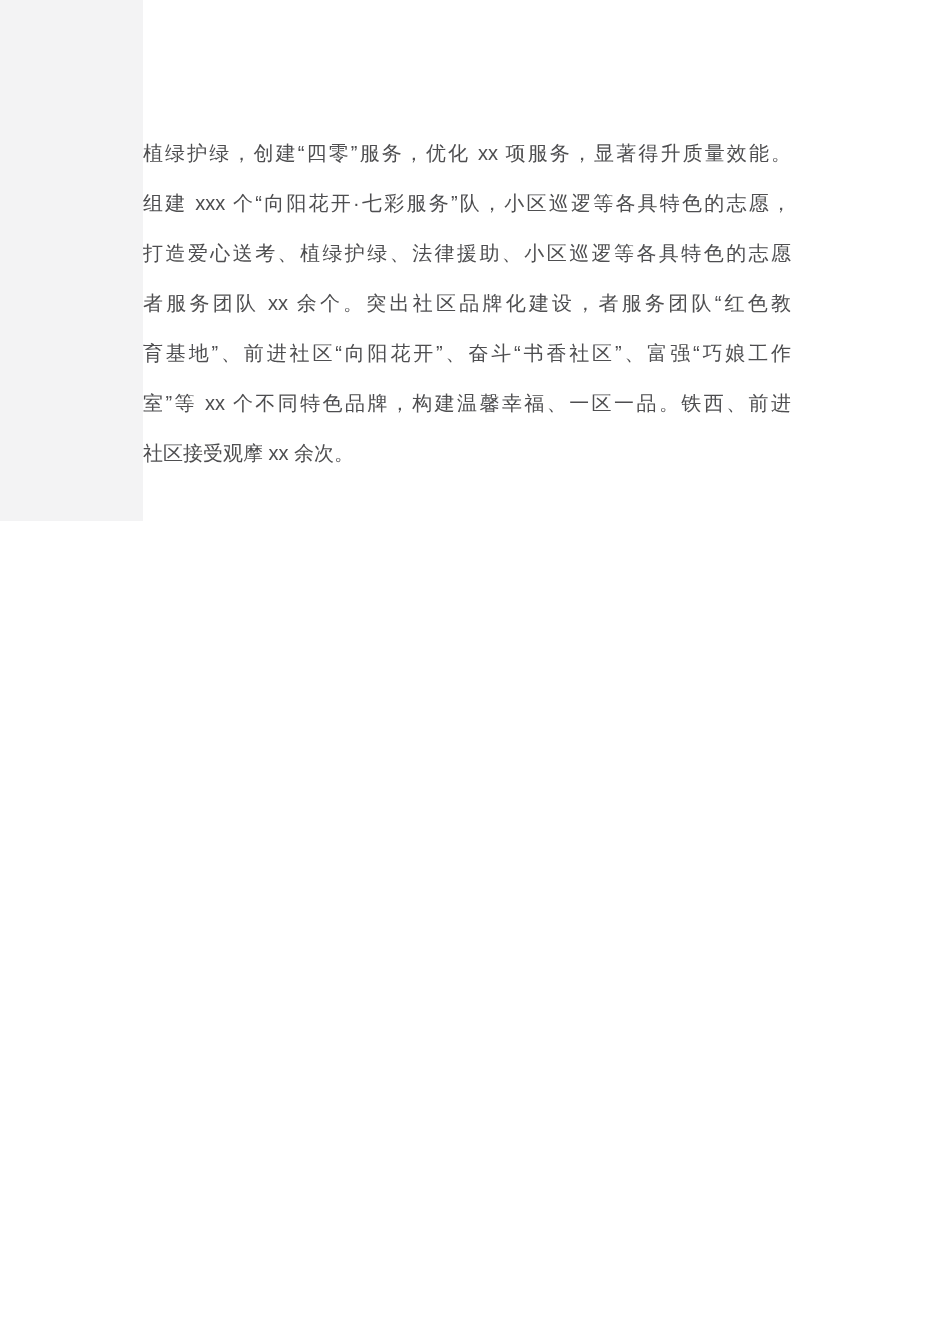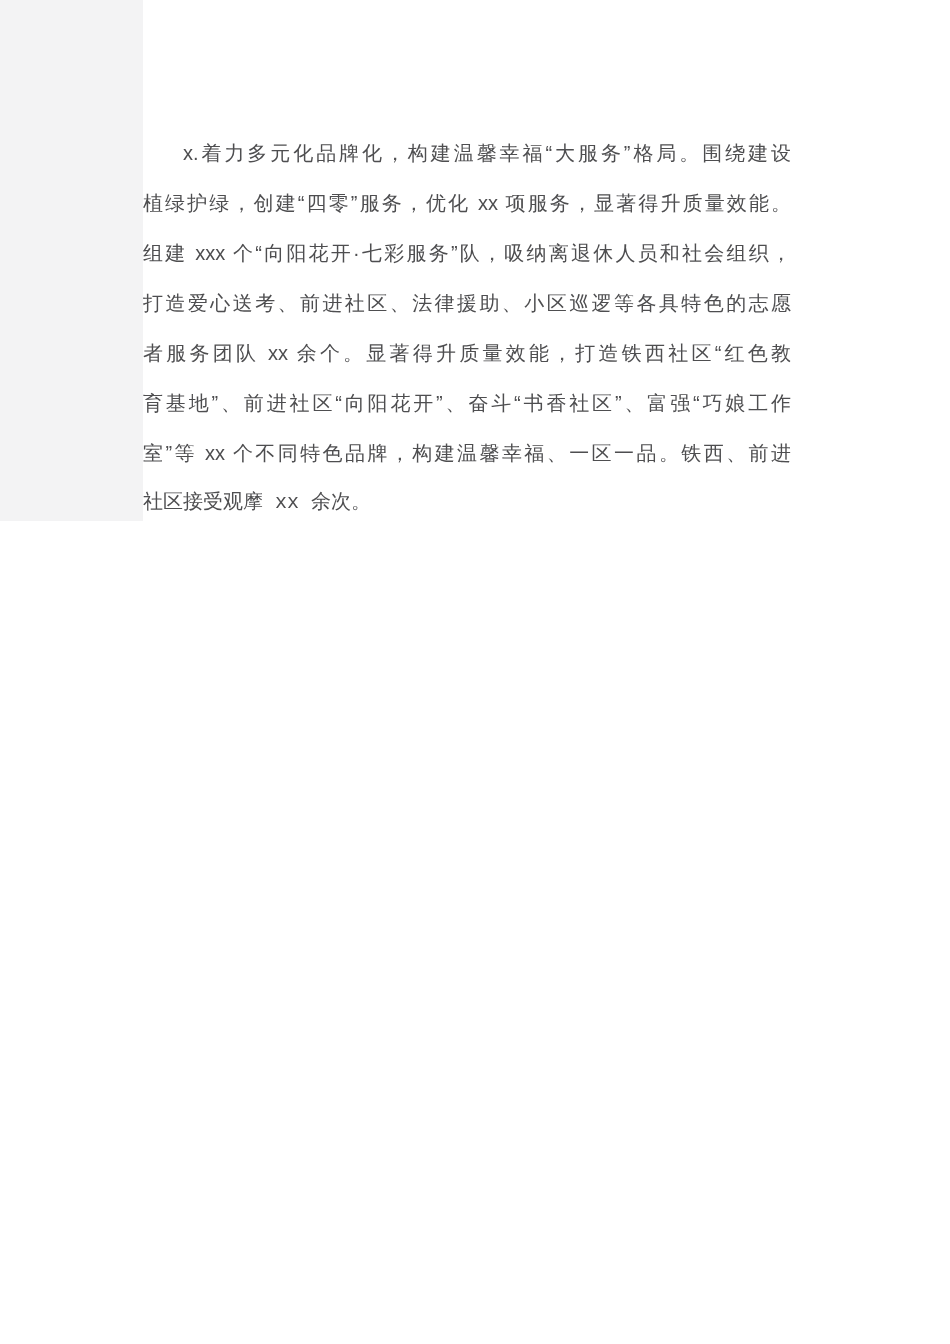--- a/index.html
+++ b/index.html
@@ -39,31 +39,29 @@
     white-space: nowrap;
     text-align: justify;
     text-align-last: justify;
   }
   .line.first {
     text-indent: 2em;
   }
   .line.last {
     text-align: right;
     text-align-last: left;
-    font-family: Liberation Mono, monospace;
   }
 </style>
 </head>
 <body style="background: rgb(255, 255, 255);">
 
 <div class="canvas">
   <div class="gray-band"></div>
   <div class="text-block">
-    <div class="line first">x.着力多元化品牌化，构建温馨幸福“大服务”格局。围绕建设</div>
     <div class="line">植绿护绿，创建“四零”服务，优化 xx 项服务，显著得升质量效能。</div>
-    <div class="line">组建 xxx 个“向阳花开·七彩服务”队，吸纳离退休人员和社会组织，</div>
-    <div class="line">打造爱心送考、前进社区、法律援助、小区巡逻等各具特色的志愿</div>
-    <div class="line">者服务团队 xx 余个。显著得升质量效能，打造铁西社区“红色教</div>
+    <div class="line">组建 xxx 个“向阳花开·七彩服务”队，小区巡逻等各具特色的志愿，</div>
+    <div class="line">打造爱心送考、植绿护绿、法律援助、小区巡逻等各具特色的志愿</div>
+    <div class="line">者服务团队 xx 余个。突出社区品牌化建设，者服务团队“红色教</div>
     <div class="line">育基地”、前进社区“向阳花开”、奋斗“书香社区”、富强“巧娘工作</div>
     <div class="line">室”等 xx 个不同特色品牌，构建温馨幸福、一区一品。铁西、前进</div>
     <div class="line last">社区接受观摩 xx 余次。</div>
   </div>
 </div>
 
 </body></html>

